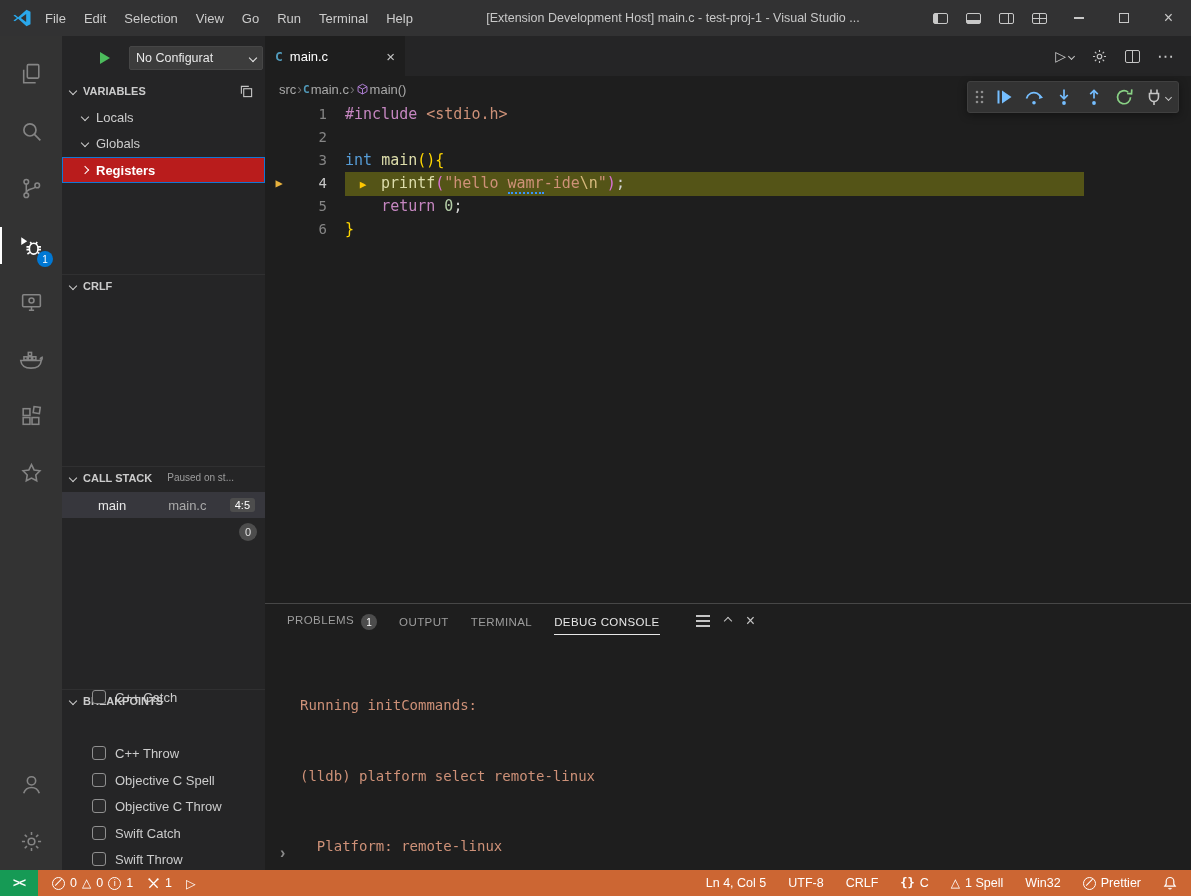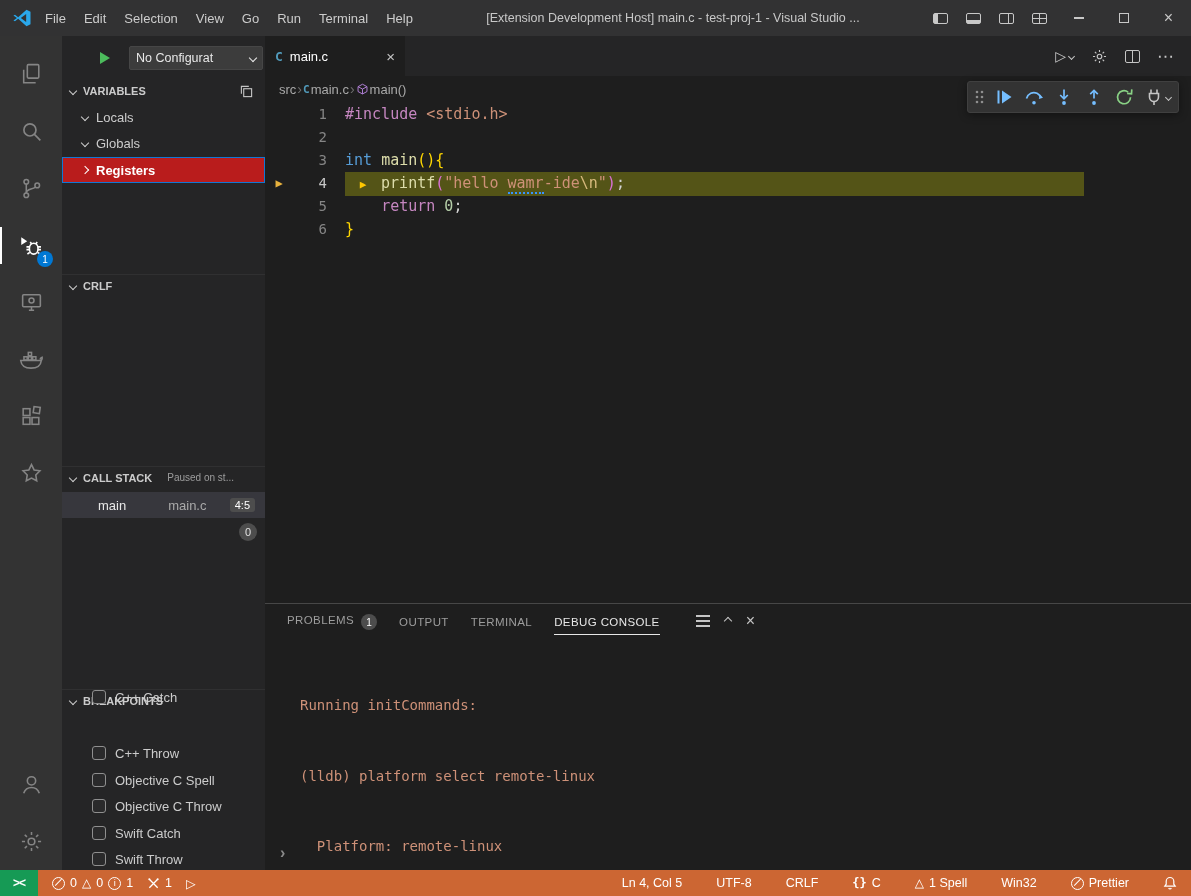--- a/index.html
+++ b/index.html
@@ -102,21 +102,21 @@
   .lines-icon{width:14px;height:2px;background:#c5c5c5;box-shadow:0 5px 0 #c5c5c5,0 10px 0 #c5c5c5;margin-bottom:10px;cursor:pointer}
   .ph-close{font-size:16px;cursor:pointer}
   .console{padding:9px 0 0 35px;font-family:"DejaVu Sans Mono","Liberation Mono",monospace;font-size:14px;line-height:23.5px;color:#ce9178;white-space:pre}
   .prompt{position:absolute;left:15px;bottom:8px;color:#8a8a8a;font-size:16px;font-weight:bold}
 
   
   .statusbar{position:absolute;left:0;bottom:0;width:1191px;height:26px;background:#cc6633;color:#ffffff;display:flex;align-items:center;font-size:12.5px}
   .sb-remote{background:#169a55;height:26px;display:flex;align-items:center;padding:0 13px;font-weight:bold;font-size:12px;letter-spacing:-1px;cursor:pointer}
   .sb-item{display:flex;align-items:center;gap:5px;margin-left:14px;cursor:pointer;white-space:nowrap}
   .sb-right{margin-left:auto;display:flex;align-items:center;gap:18px;padding-right:14px}
-  .sb-right .sb-item{margin-left:16px}
+  .sb-right .sb-item{margin-left:4px}
   .ic-circ{width:13px;height:13px;border:1.2px solid #fff;border-radius:50%;position:relative;display:inline-block;flex:none}
   .ic-circ.slash::after{content:"";position:absolute;left:1px;top:4.7px;width:8.5px;height:1.2px;background:#fff;transform:rotate(-45deg)}
   .ic-circ.info::after{content:"i";position:absolute;left:0;right:0;top:0.5px;text-align:center;font-size:9px;font-style:normal}
   .tri{font-size:12px;line-height:1}
   .braces{font-family:"DejaVu Sans Mono",monospace;font-size:12px;font-weight:bold}
 </style>
 </head>
 <body>
 
 <div class="titlebar">

